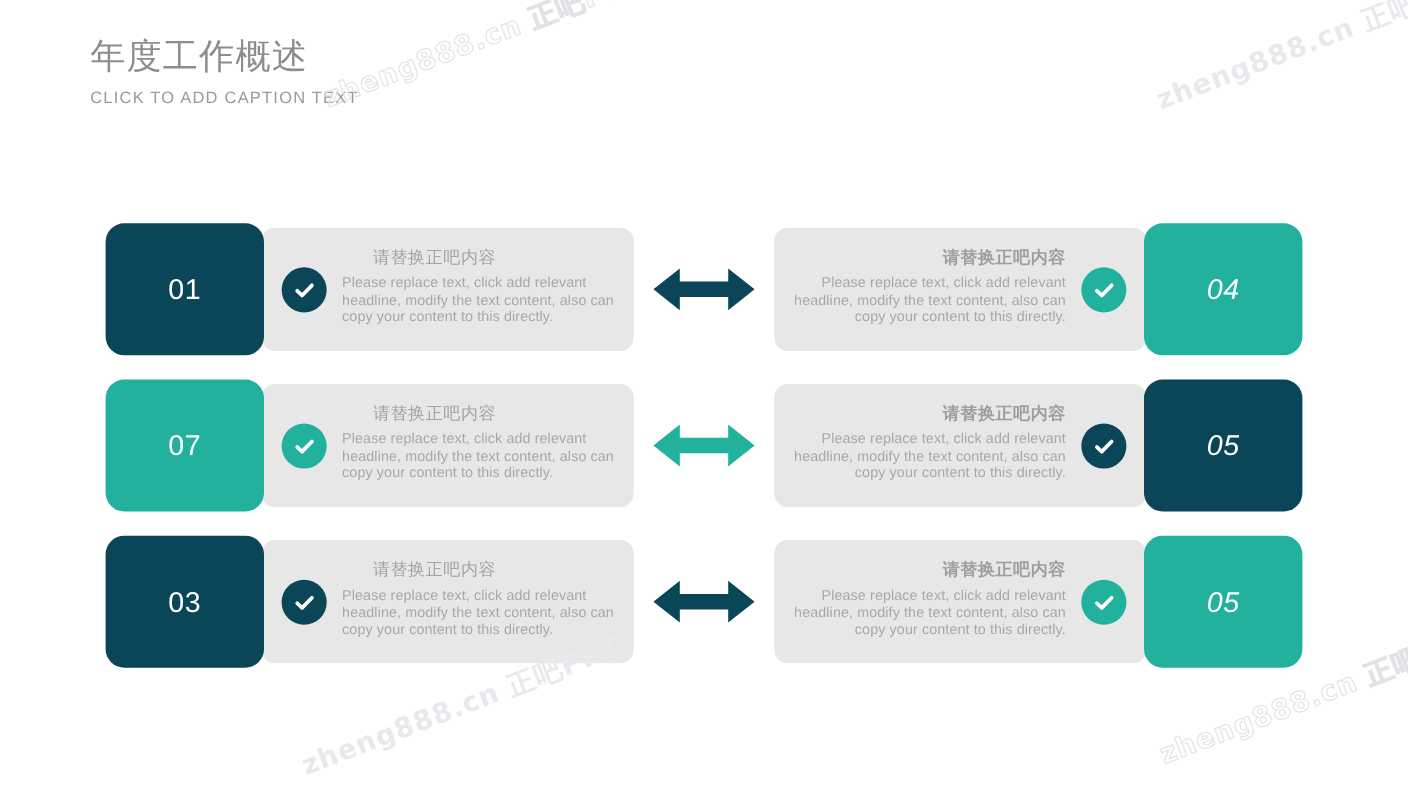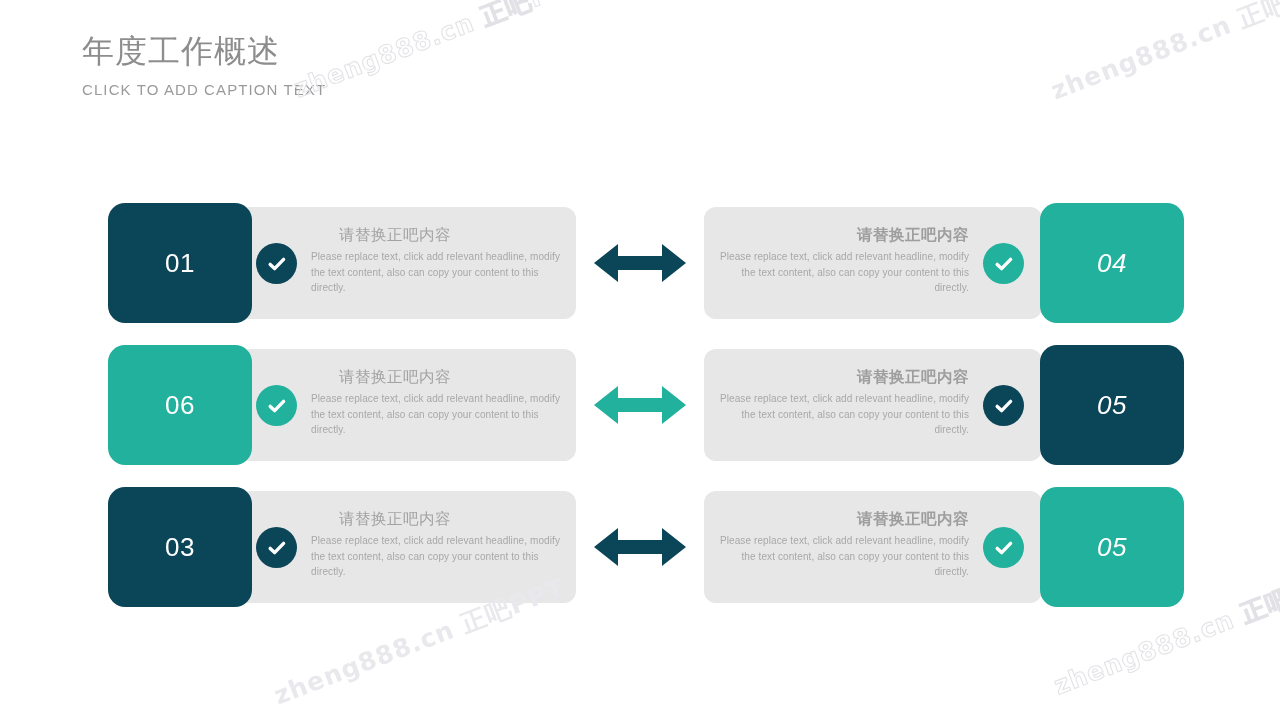--- a/index.html
+++ b/index.html
@@ -79,21 +79,21 @@
     border-radius: 17px;
     display: flex;
     align-items: center;
     justify-content: center;
     color: #ffffff;
     font-size: 26px;
     font-weight: 400;
     letter-spacing: 0.5px;
     z-index: 3;
   }
-  .half-left .num-tile  { left: 12px; }
+  .half-left .num-tile  { left: 0; }
   .half-right .num-tile { right: 0; font-style: italic; }
 
   
   .panel {
     position: absolute;
     top: 4px;
     width: 338px;
     height: 112px;
     background: #e7e7e7;
     border-radius: 12px;
@@ -132,21 +132,21 @@
     font-size: 15.5px;
     line-height: 20px;
     color: #a3a3a3;
     margin-bottom: 4px;
     letter-spacing: 0.5px;
     margin-left: 28px;
   }
   .half-right .txt-head { font-weight: bold; color: #9e9e9e; }
 
   .txt-body {
-    font-size: 10px;
+    font-size: 13px;
     line-height: 15.5px;
     color: #a8a8a8;
     letter-spacing: 0.1px;
   }
 
   
   .arrow {
     position: absolute;
     top: 38px;
     left: 50%;
@@ -219,21 +219,21 @@
         <div class="txt-head">请替换正吧内容</div>
         <div class="txt-body">Please replace text, click add relevant headline, modify the text content, also can copy your content to this directly.</div>
       </div>
     </div>
   </div>
 
   <div class="row row-2">
 
     <div class="half half-left">
       <div class="panel"></div>
-      <div class="num-tile" style="background:#21b19c">06</div>
+      <div class="num-tile" style="background:#21b19c">07</div>
       <div class="check-badge" style="background:#21b19c">
         <svg width="24" height="24" viewBox="0 0 24 24" aria-hidden="true">
           <path d="M5.2 12.4 L9.6 16.6 L18.6 7.4" fill="none" stroke="#ffffff" stroke-width="3.4" stroke-linecap="round" stroke-linejoin="round"></path>
         </svg>
       </div>
       <div class="txt">
         <div class="txt-head">请替换正吧内容</div>
         <div class="txt-body">Please replace text, click add relevant headline, modify the text content, also can copy your content to this directly.</div>
       </div>
     </div>

